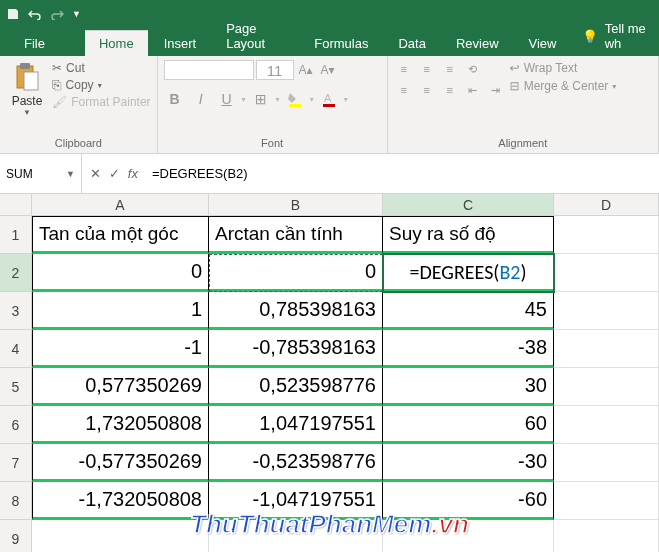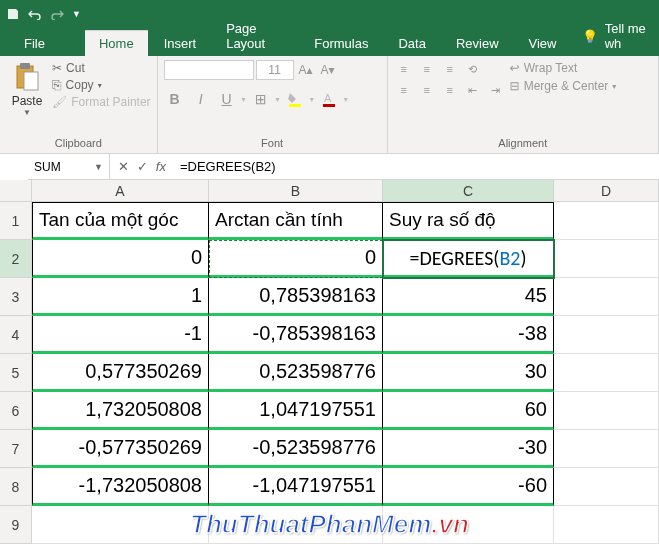--- a/index.html
+++ b/index.html
@@ -20,32 +20,32 @@
 .group-label { text-align: center; font-size: 11px; color: #666; padding: 2px 0; }
 
 .paste-btn { display: flex; flex-direction: column; align-items: center; width: 42px; }
 .paste-icon { width: 32px; height: 34px; display: flex; align-items: center; justify-content: center; font-size: 22px; }
 .paste-text { font-size: 12px; color: #333; }
 .clipboard-small { display: flex; flex-direction: column; gap: 1px; font-size: 12px; color: #6a6a6a; }
 .clip-item { display: flex; align-items: center; gap: 4px; padding: 1px 0; }
 
 .font-row1 { display: flex; gap: 2px; align-items: center; margin-bottom: 4px; }
 .font-name { width: 90px; height: 20px; border: 1px solid #cfcfcf; background: #fff; font-size: 11px; padding: 0 4px; color: #999; }
-.font-size { width: 38px; height: 20px; border: 1px solid #cfcfcf; background: #fff; font-size: 12px; padding: 4px 4px; color: #999; text-align: center; }
+.font-size { width: 38px; height: 20px; border: 1px solid #cfcfcf; background: #fff; font-size: 15px; padding: 4px 4px; color: #999; text-align: center; }
 .font-btn { width: 20px; height: 20px; display: inline-flex; align-items: center; justify-content: center; color: #999; font-size: 12px; }
 .font-row2 { display: flex; gap: 4px; align-items: center; }
 .fbtn { width: 22px; height: 22px; display: inline-flex; align-items: center; justify-content: center; color: #999; font-size: 14px; }
 
 .align-col { display: flex; flex-direction: column; gap: 3px; }
 .align-row { display: flex; gap: 3px; }
 .abtn { width: 20px; height: 18px; color: #999; display: inline-flex; align-items: center; justify-content: center; font-size: 11px; }
 .align-right { display: flex; flex-direction: column; gap: 2px; font-size: 12px; color: #999; }
 .ar-item { display: flex; align-items: center; gap: 4px; padding: 1px 0; }
 
-.namebox-row { height: 26px; border-bottom: 1px solid #d4d4d4; display: flex; align-items: center; background: #fff; margin-left: 28px; }
+.namebox-row { height: 40px; border-bottom: 1px solid #d4d4d4; display: flex; align-items: center; background: #fff; }
 .namebox { width: 82px; border-right: 1px solid #d4d4d4; height: 100%; display: flex; align-items: center; padding: 0 6px; font-size: 12px; }
 .namebox input { border: none; width: 60px; font-size: 12px; outline: none; }
 .fx-controls { display: flex; align-items: center; gap: 8px; padding: 0 8px; color: #666; }
 .fx-btn { font-size: 13px; color: #666; cursor: pointer; }
 .fx-label { font-style: italic; font-size: 13px; }
 .formula-input { flex: 1; border: none; font-size: 13px; padding: 0 6px; outline: none; }
 
 .grid { position: relative; }
 .colheads { display: flex; border-bottom: 1px solid #d4d4d4; height: 22px; }
 .corner { width: 32px; border-right: 1px solid #d4d4d4; background: #f3f2f1; }

